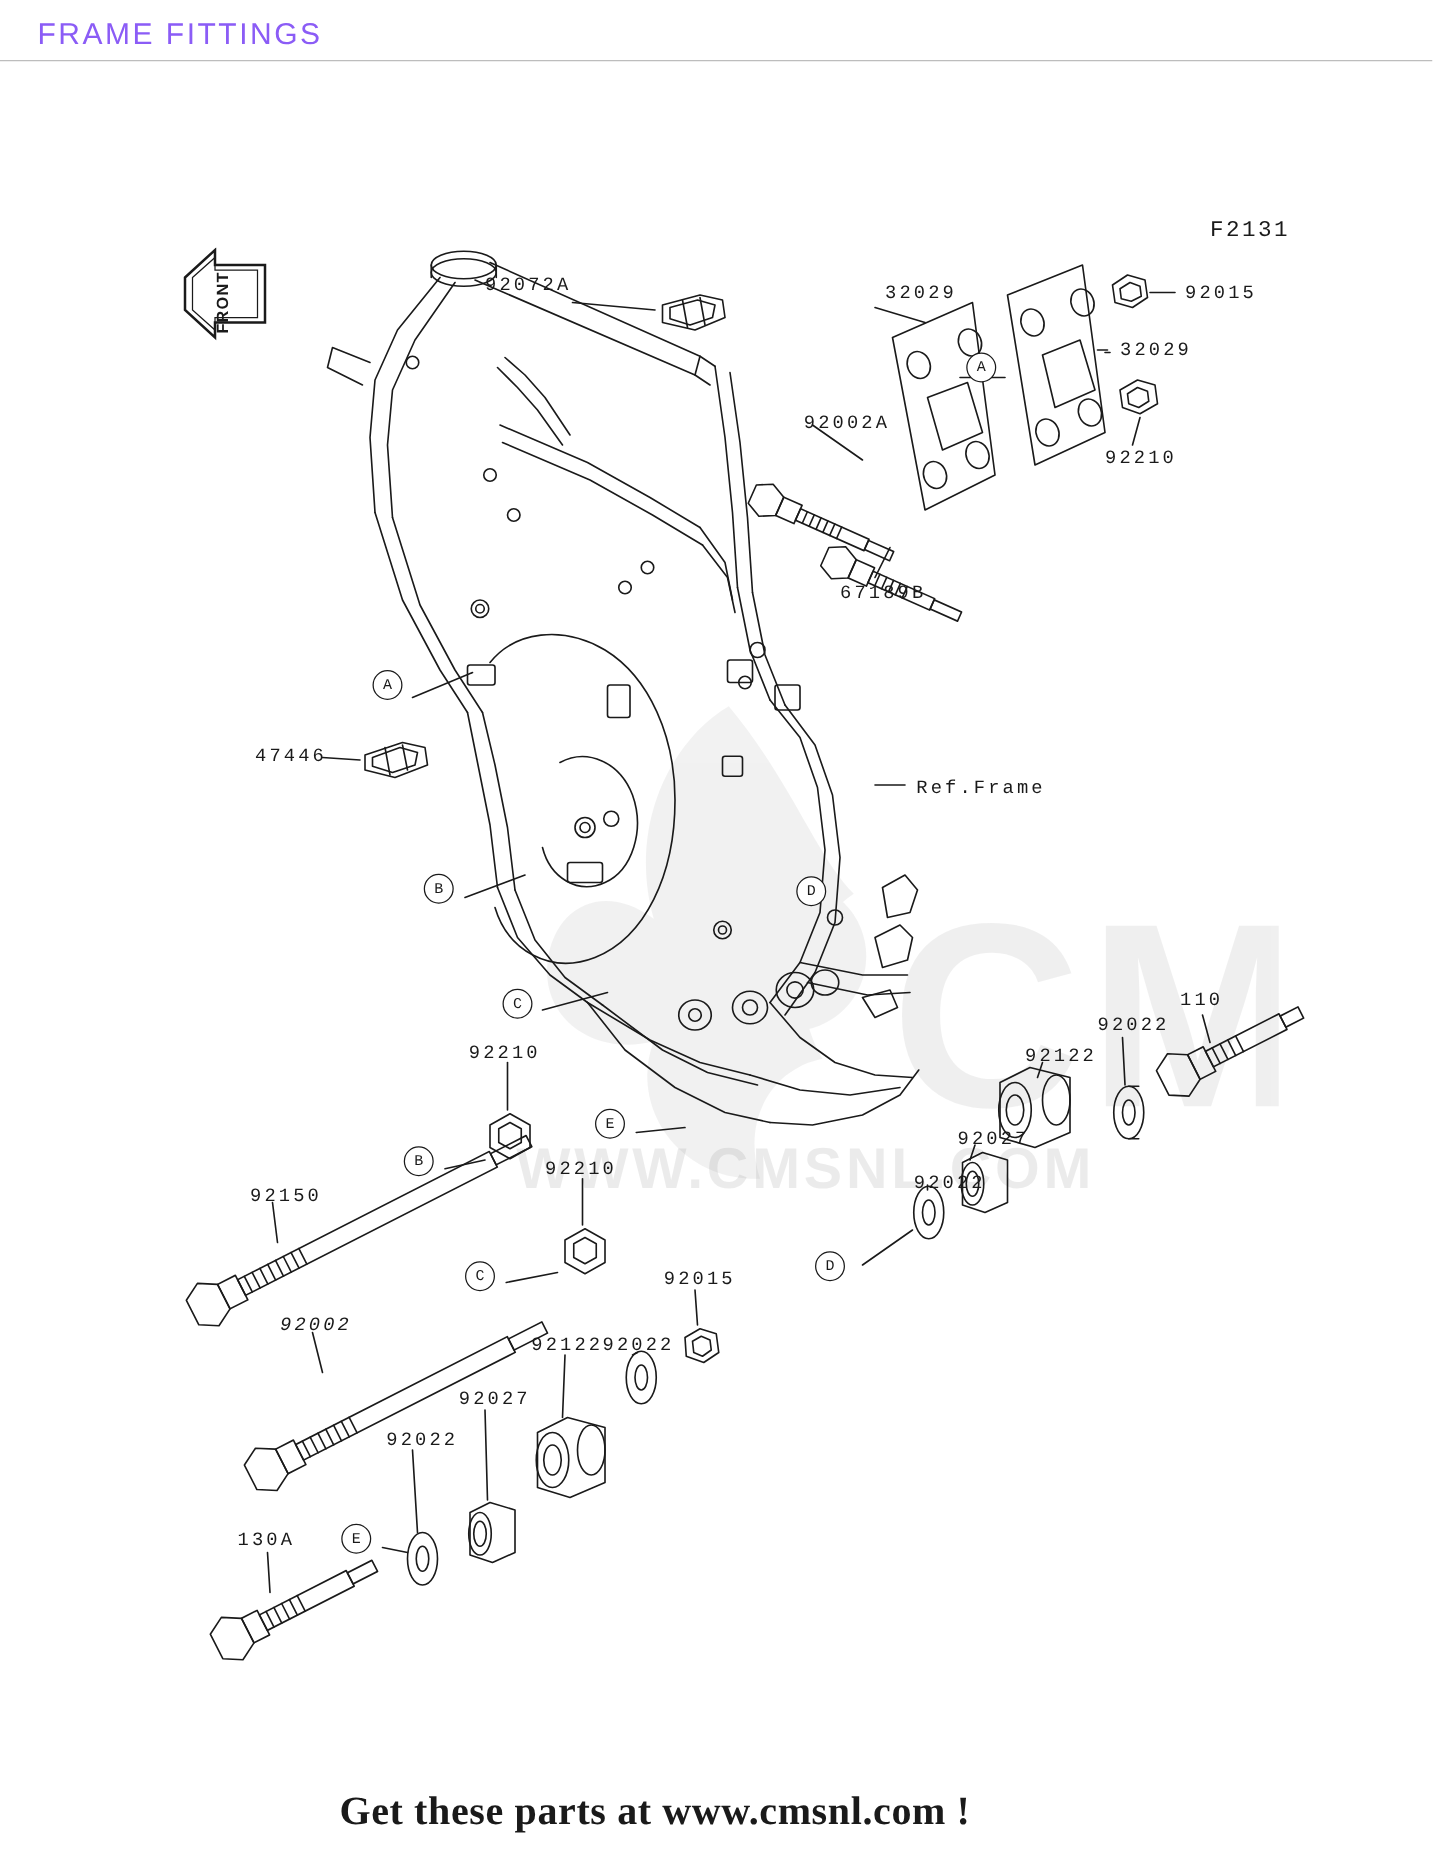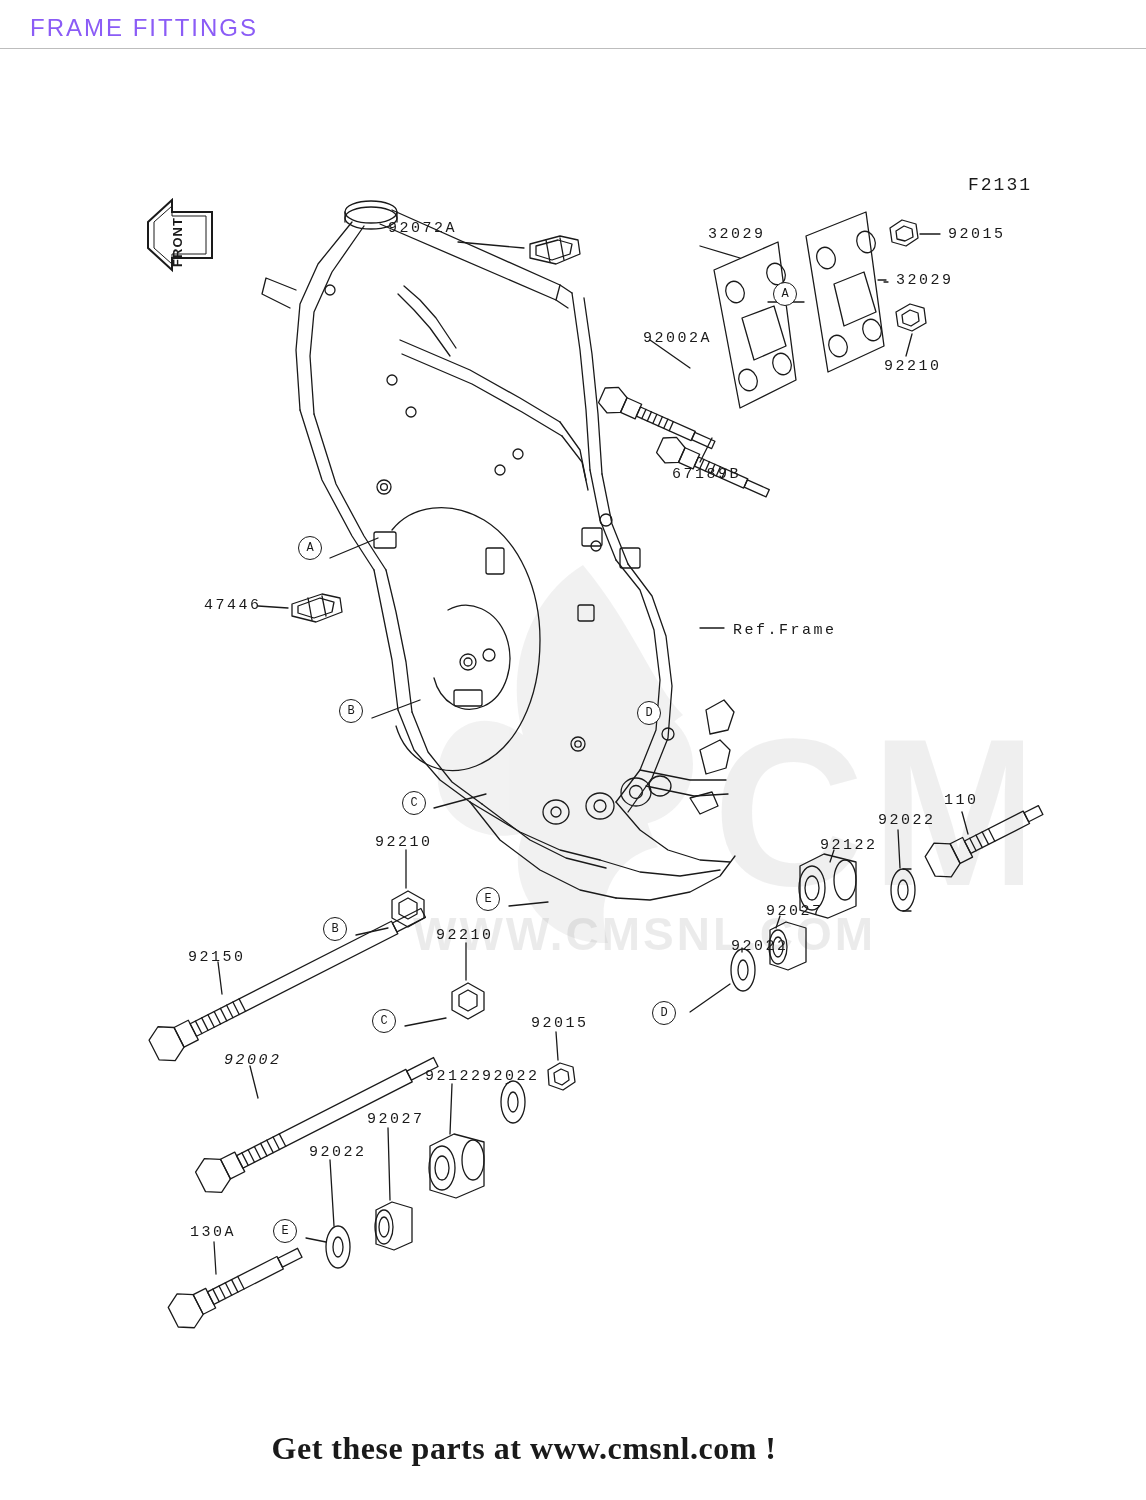--- a/index.html
+++ b/index.html
@@ -347,21 +347,21 @@
   <div class="lbl" style="left:672px;top:416px;">67189B</div>
   <div class="lbl" style="left:204px;top:547px;">47446</div>
   <div class="lbl" style="left:733px;top:572px;">Ref.Frame</div>
   <div class="lbl" style="left:375px;top:784px;">92210</div>
   <div class="lbl" style="left:878px;top:762px;">92022</div>
   <div class="lbl" style="left:944px;top:742px;">110</div>
   <div class="lbl" style="left:820px;top:787px;">92122</div>
   <div class="lbl" style="left:766px;top:853px;">92027</div>
   <div class="lbl" style="left:731px;top:888px;">92022</div>
   <div class="lbl" style="left:436px;top:877px;">92210</div>
-  <div class="lbl" style="left:188px;top:899px;">92150</div>
+  <div class="lbl" style="left:200px;top:899px;">92150</div>
   <div class="lbl" style="left:531px;top:965px;">92015</div>
   <div class="lbl" style="left:482px;top:1018px;">92022</div>
   <div class="lbl" style="left:224px;top:1002px;font-style:italic;">92002</div>
   <div class="lbl" style="left:425px;top:1018px;">92122</div>
   <div class="lbl" style="left:367px;top:1061px;">92027</div>
   <div class="lbl" style="left:309px;top:1094px;">92022</div>
   <div class="lbl" style="left:190px;top:1174px;">130A</div>
 
   <div class="cref" style="left:773px;top:232px;">A</div>
   <div class="cref" style="left:298px;top:486px;">A</div>

